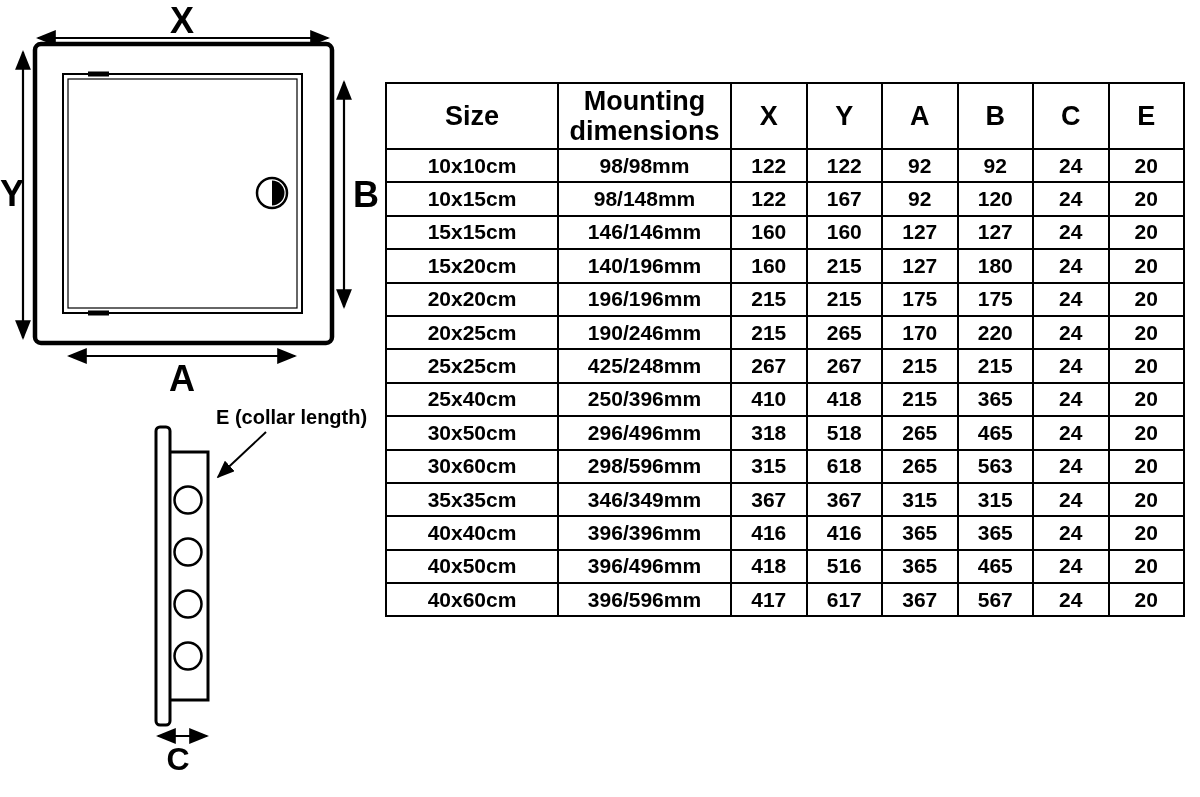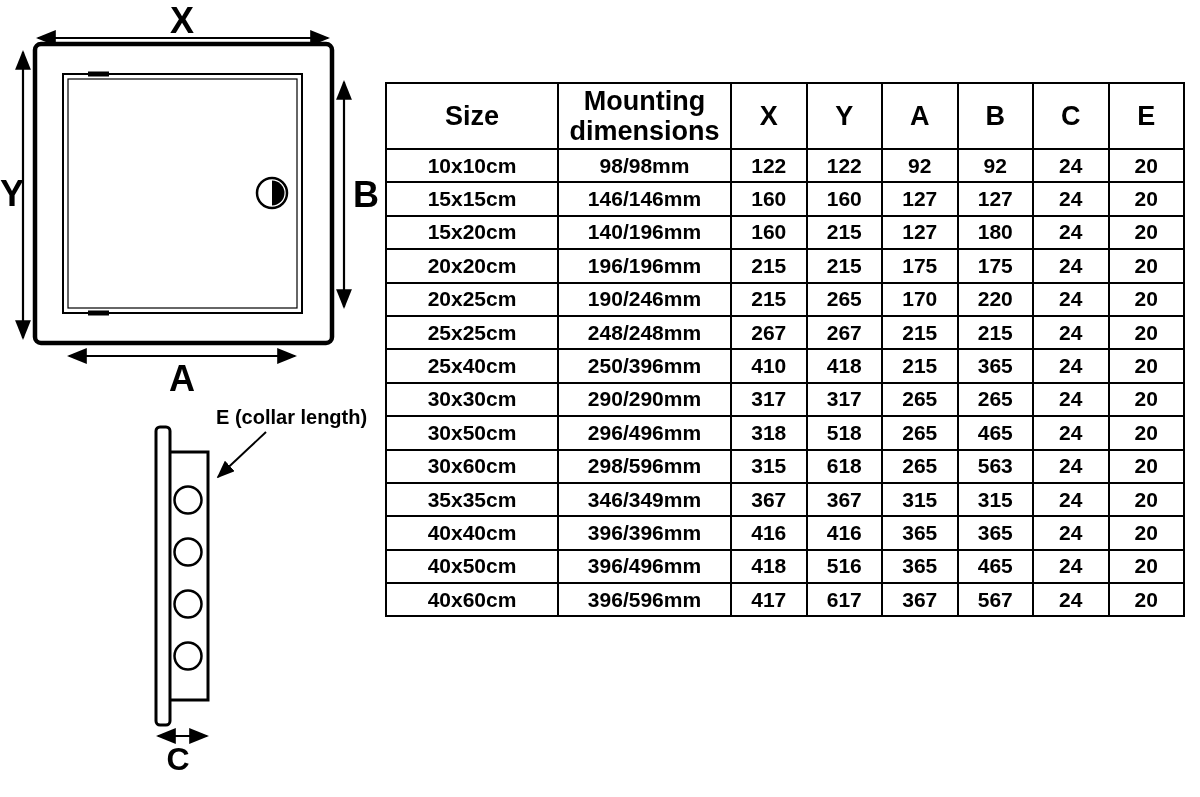--- a/index.html
+++ b/index.html
@@ -138,20 +138,30 @@
           <td>10x10cm</td>
           <td>98/98mm</td>
           <td>122</td>
           <td>122</td>
           <td>92</td>
           <td>92</td>
           <td>24</td>
           <td>20</td>
         </tr>
         <tr>
+          <td>10x15cm</td>
+          <td>98/148mm</td>
+          <td>122</td>
+          <td>167</td>
+          <td>92</td>
+          <td>120</td>
+          <td>24</td>
+          <td>20</td>
+        </tr>
+        <tr>
           <td>15x15cm</td>
           <td>146/146mm</td>
           <td>160</td>
           <td>160</td>
           <td>127</td>
           <td>127</td>
           <td>24</td>
           <td>20</td>
         </tr>
         <tr>
@@ -179,45 +189,35 @@
           <td>190/246mm</td>
           <td>215</td>
           <td>265</td>
           <td>170</td>
           <td>220</td>
           <td>24</td>
           <td>20</td>
         </tr>
         <tr>
           <td>25x25cm</td>
-          <td>248/248mm</td>
+          <td>425/248mm</td>
           <td>267</td>
           <td>267</td>
           <td>215</td>
           <td>215</td>
           <td>24</td>
           <td>20</td>
         </tr>
         <tr>
           <td>25x40cm</td>
           <td>250/396mm</td>
           <td>410</td>
           <td>418</td>
           <td>215</td>
           <td>365</td>
-          <td>24</td>
-          <td>20</td>
-        </tr>
-        <tr>
-          <td>30x30cm</td>
-          <td>290/290mm</td>
-          <td>317</td>
-          <td>317</td>
-          <td>265</td>
-          <td>265</td>
           <td>24</td>
           <td>20</td>
         </tr>
         <tr>
           <td>30x50cm</td>
           <td>296/496mm</td>
           <td>318</td>
           <td>518</td>
           <td>265</td>
           <td>465</td>

